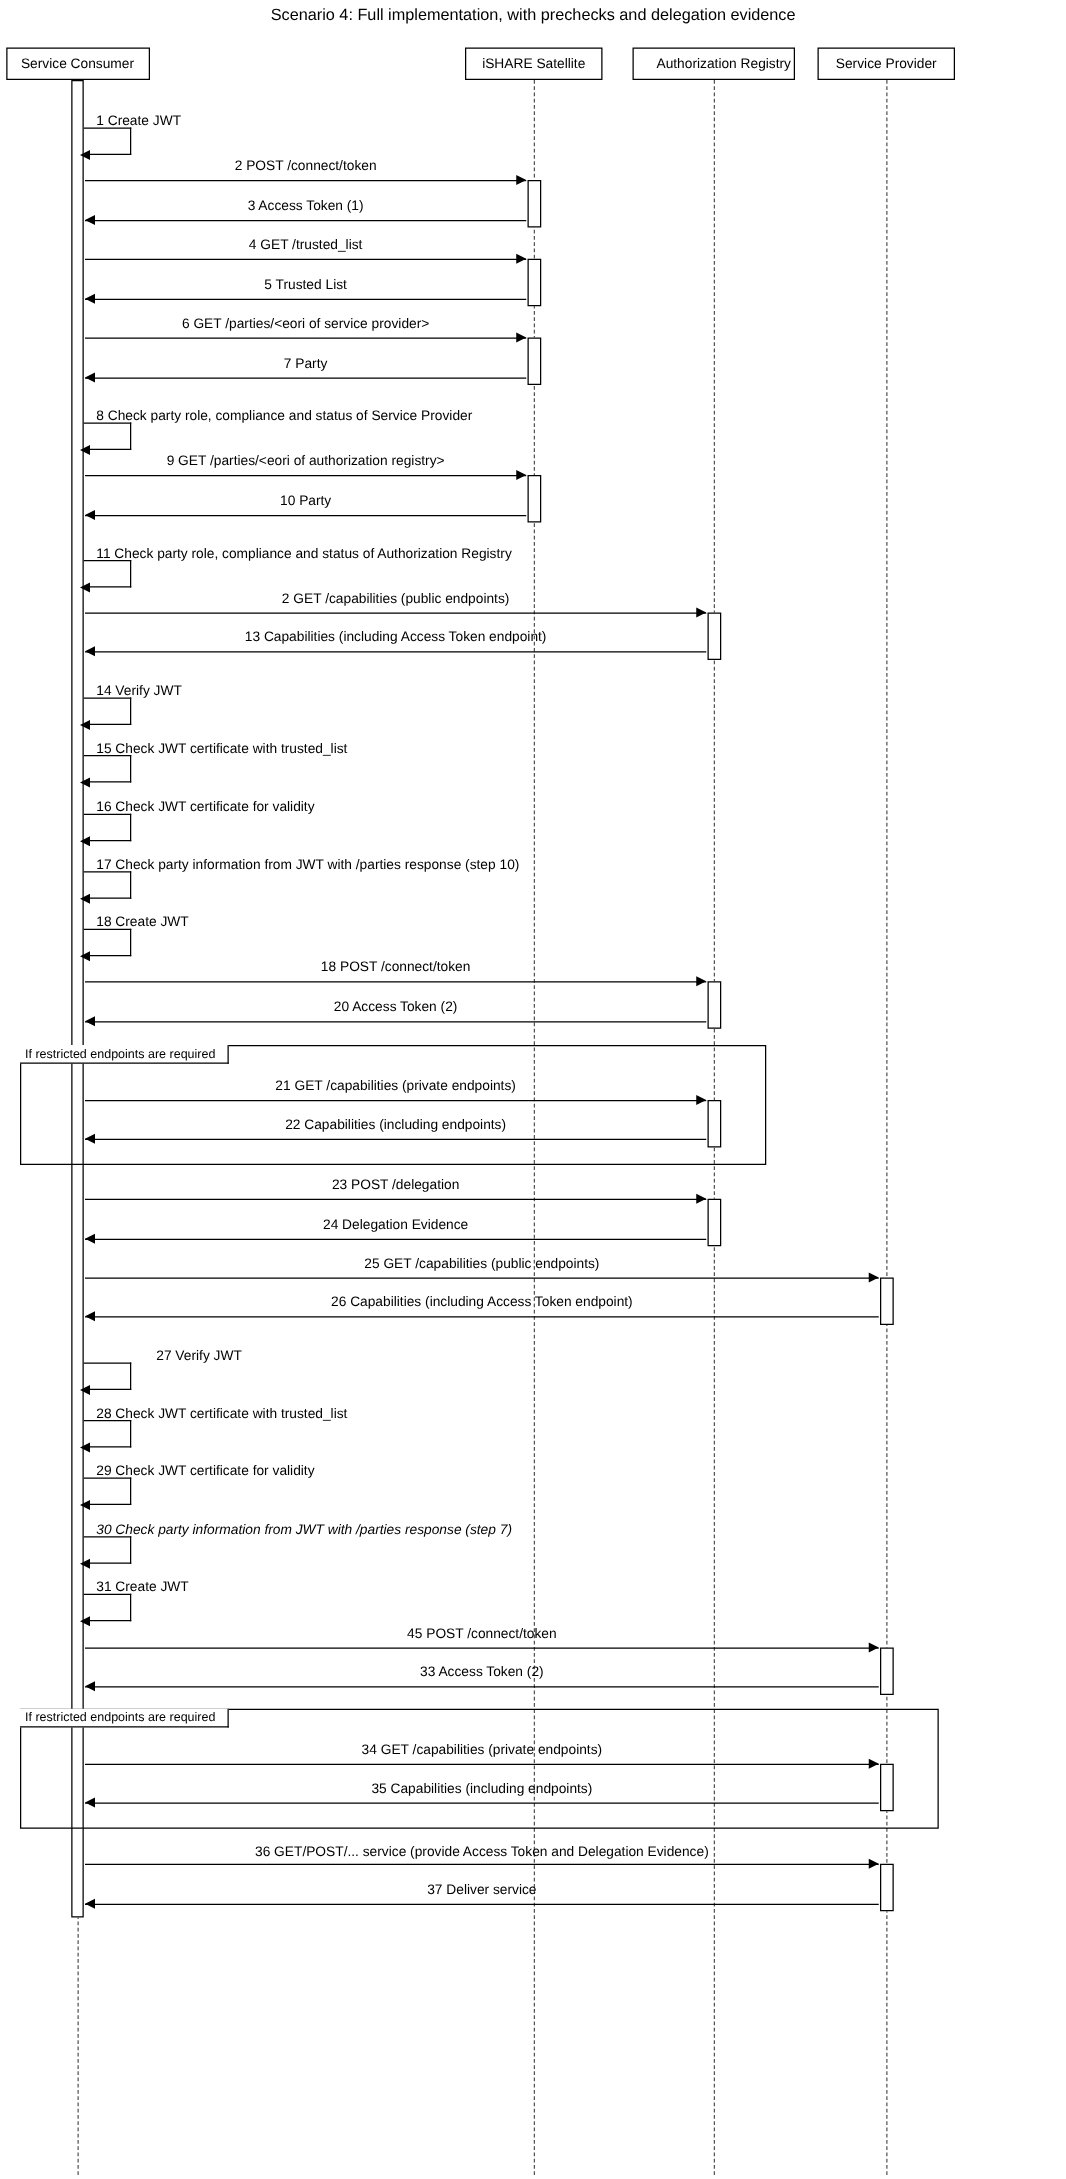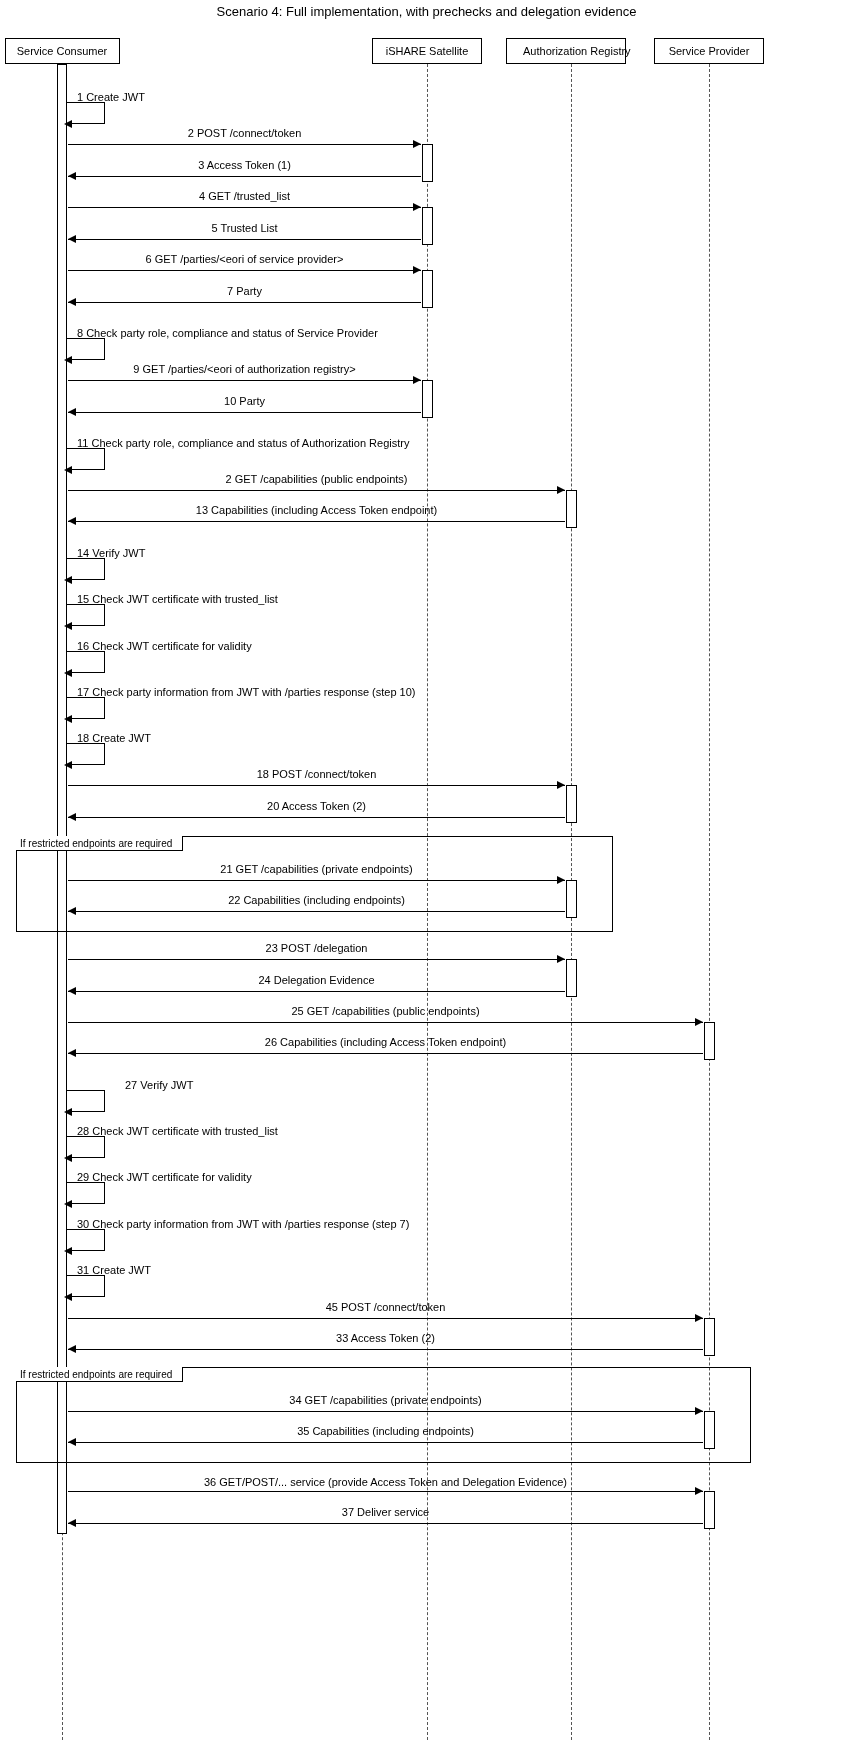--- a/index.html
+++ b/index.html
@@ -112,21 +112,21 @@
 </head>
 <body>
 
 <div id="canvas">
   <div class="title">Scenario 4: Full implementation, with prechecks and delegation evidence</div>
   <div id="layers">
       <div class="lifeline-box" style="left: 4.5px; top: 38px; width: 115px;">Service Consumer</div>
       <div class="lifeline-line" style="left: 62px; top: 64px; height: 1676px;"></div>
       <div class="lifeline-box" style="left: 372px; top: 38px; width: 110px;">iSHARE Satellite</div>
       <div class="lifeline-line" style="left: 427px; top: 64px; height: 1676px;"></div>
-      <div class="lifeline-box" style="left: 506px; top: 38px; width: 120px; padding-left: 16px;">Authorization Registry</div>
+      <div class="lifeline-box" style="left: 506px; top: 38px; width: 130px; padding-left: 16px;">Authorization Registry</div>
       <div class="lifeline-line" style="left: 571px; top: 64px; height: 1676px;"></div>
       <div class="lifeline-box" style="left: 654px; top: 38px; width: 110px;">Service Provider</div>
       <div class="lifeline-line" style="left: 709px; top: 64px; height: 1676px;"></div>
       <div class="actor-bar" style="left: 57px; top: 64px; height: 1470px;"></div>
       <div class="activation" style="left: 422px; top: 144px; height: 38px;"></div>
       <div class="activation" style="left: 422px; top: 207px; height: 38px;"></div>
       <div class="activation" style="left: 422px; top: 270px; height: 38px;"></div>
       <div class="activation" style="left: 422px; top: 380px; height: 38px;"></div>
       <div class="activation" style="left: 566px; top: 490px; height: 38px;"></div>
       <div class="activation" style="left: 566px; top: 785px; height: 38px;"></div>
@@ -222,21 +222,21 @@
       <div class="arrow-head arrow-left" style="left: 64px; top: 1108px;"></div>
       <div class="msg-label" style="left: 77px; top: 1079px; text-align: left; margin-left: 48px;">27 Verify JWT</div>
       <div class="self-msg" style="left: 67px; top: 1136px;"></div>
       <div class="arrow-head arrow-left" style="left: 64px; top: 1154px;"></div>
       <div class="msg-label" style="left: 77px; top: 1125px; text-align: left;">28 Check JWT certificate with trusted_list</div>
       <div class="self-msg" style="left: 67px; top: 1182px;"></div>
       <div class="arrow-head arrow-left" style="left: 64px; top: 1200px;"></div>
       <div class="msg-label" style="left: 77px; top: 1171px; text-align: right;">29 Check JWT certificate for validity</div>
       <div class="self-msg" style="left: 67px; top: 1229px;"></div>
       <div class="arrow-head arrow-left" style="left: 64px; top: 1247px;"></div>
-      <div class="msg-label" style="left: 77px; top: 1218px; text-align: left;">30 Check party information from JWT with /parties response (step 7)</div>
+      <div class="msg-label" style="left: 77px; top: 1218px; text-align: left; font-style: italic;">30 Check party information from JWT with /parties response (step 7)</div>
       <div class="self-msg" style="left: 67px; top: 1275px;"></div>
       <div class="arrow-head arrow-left" style="left: 64px; top: 1293px;"></div>
       <div class="msg-label" style="left: 77px; top: 1264px; text-align: left;">31 Create JWT</div>
       <div class="msg-line" style="left: 68px; top: 1318px; width: 635px;"></div>
       <div class="arrow-head arrow-right" style="left: 695px; top: 1314px;"></div>
       <div class="msg-label" style="left: 165.5px; top: 1301px; width: 440px;">45 POST /connect/token</div>
       <div class="msg-line" style="left: 68px; top: 1349px; width: 635px;"></div>
       <div class="arrow-head arrow-left" style="left: 68px; top: 1345px;"></div>
       <div class="msg-label" style="left: 165.5px; top: 1332px; width: 440px;">33 Access Token (2)</div>
       <div class="msg-line" style="left: 68px; top: 1411px; width: 635px;"></div>

